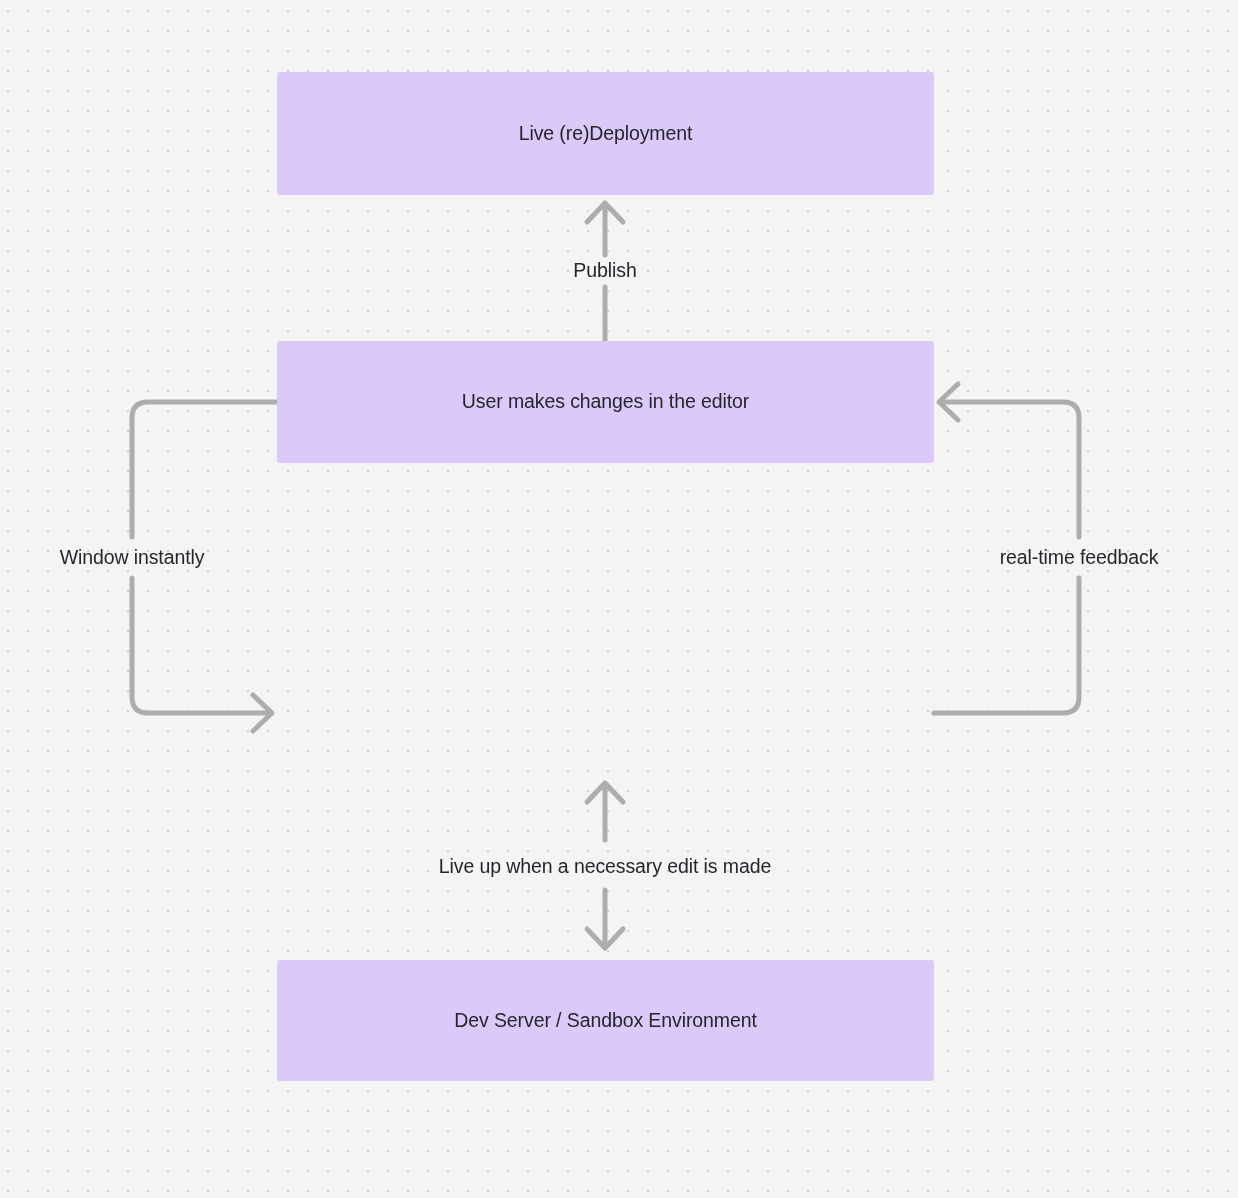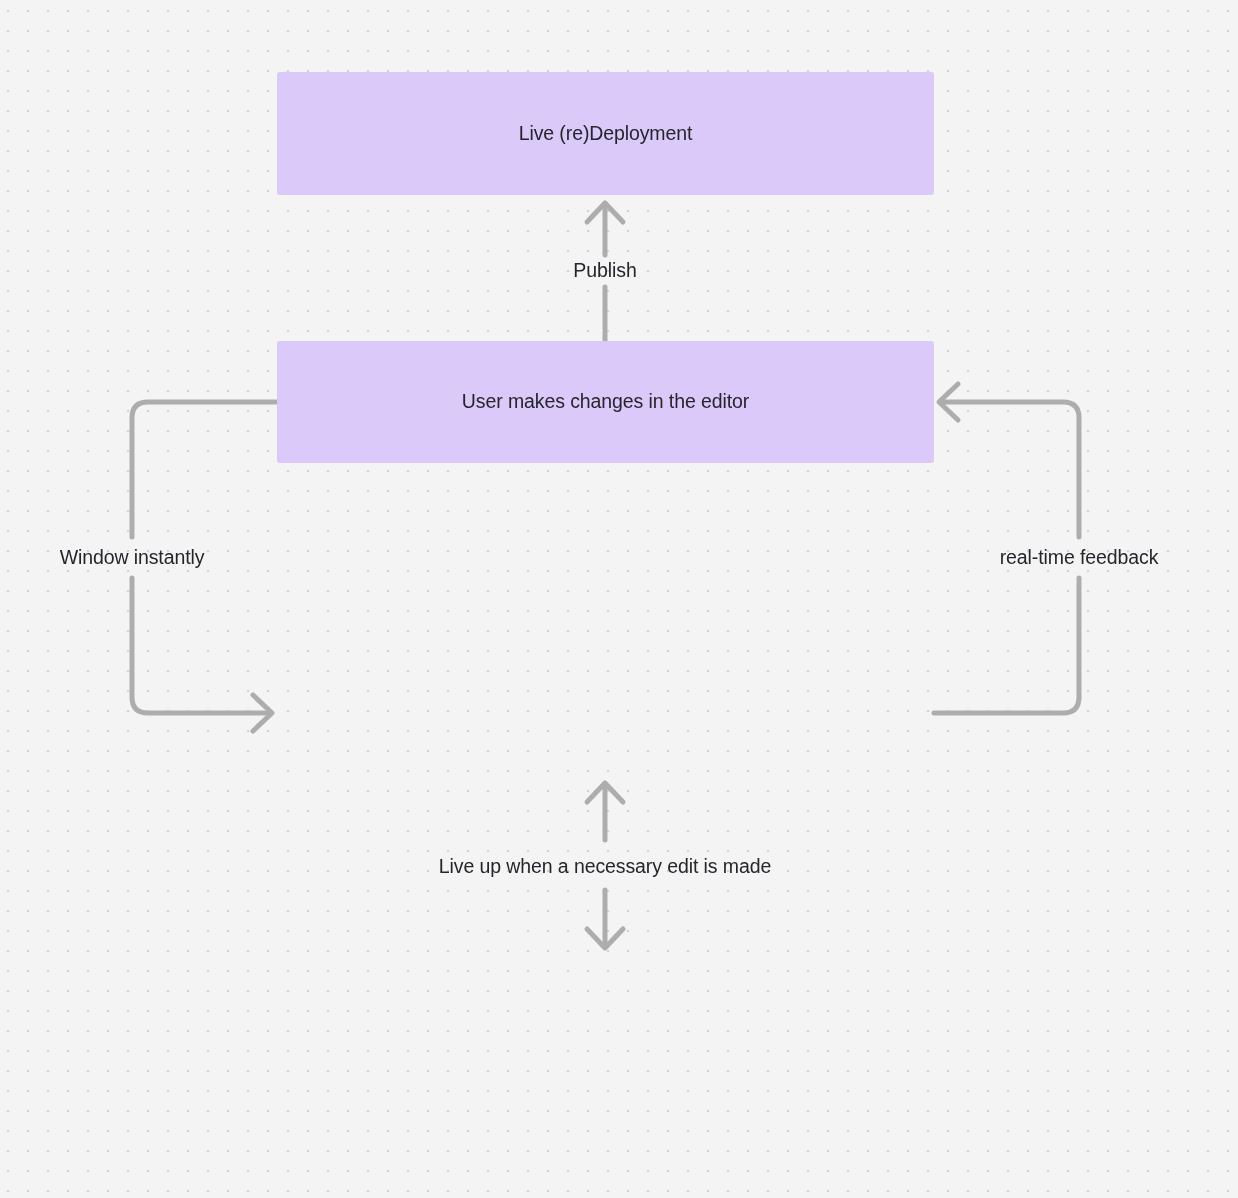--- a/index.html
+++ b/index.html
@@ -89,20 +89,23 @@
 
   <div class="node" style="left:277px; top:72px; width:657px; height:123px;">
     <span>Live (re)Deployment</span>
   </div>
 
   <div class="node" style="left:277px; top:341px; width:657px; height:122px;">
     <span>User makes changes in the editor</span>
   </div>
 
 
+  <div class="node" style="left:277px; top:960px; width:657px; height:121px;">
+    <span>Dev Server / Sandbox Environment</span>
+  </div>
 
   <div class="edge-label" style="left:605px; top:270px;">Publish</div>
 
   <div class="edge-label" style="left:132px; top:557px;">Window instantly</div>
 
   <div class="edge-label" style="left:1079px; top:557px;">real-time feedback</div>
 
   <div class="edge-label" style="left:605px; top:866px;">Live up when a necessary edit is made</div>
 
 </div>

